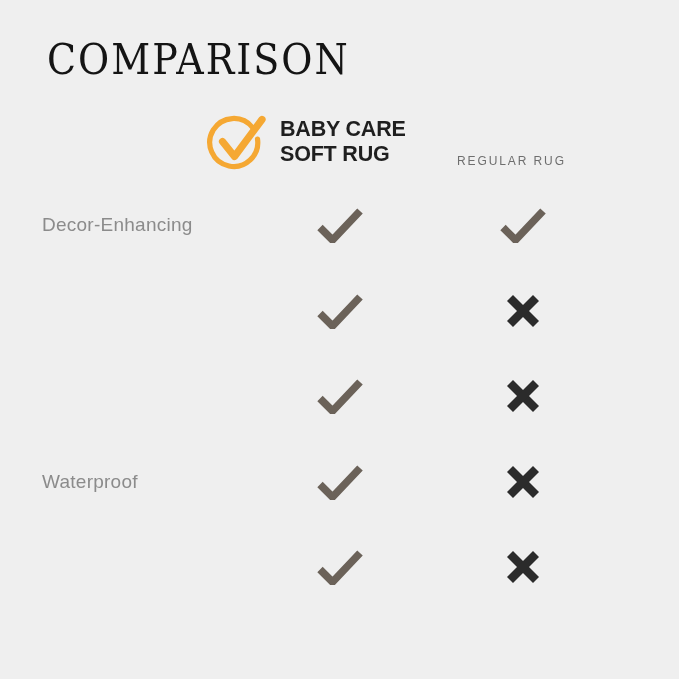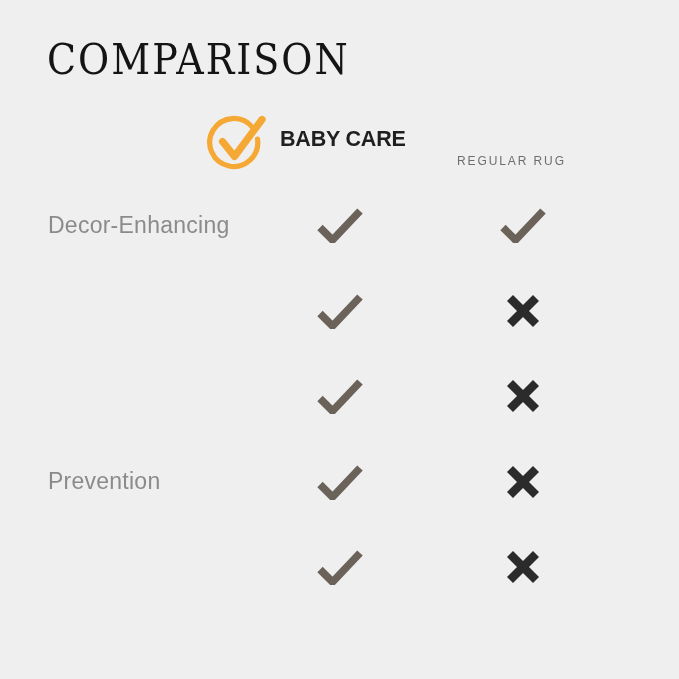--- a/index.html
+++ b/index.html
@@ -94,27 +94,27 @@
   
   .row {
     position: absolute;
     left: 0;
     width: 679px;
     height: 56px;
   }
 
   .row-label {
     position: absolute;
-    left: 48px;
+    left: 42px;
     top: 0;
     height: 56px;
     display: flex;
     align-items: center;
     font-family: "Liberation Sans", sans-serif;
-    font-size: 23px;
+    font-size: 19px;
     font-weight: 400;
     letter-spacing: 0.25px;
     color: #8b8b8b;
     white-space: nowrap;
   }
 
   .cell {
     position: absolute;
     top: 0;
     height: 56px;
@@ -138,20 +138,21 @@
 
   <div id="header">
 
     <div id="brand-header">
       <svg id="brand-logo" viewBox="0 0 64 64">
         <path d="M47.5 17.5 A24 24 0 1 0 52.5 29" fill="none" stroke="#f5a833" stroke-width="5.2" stroke-linecap="round"></path>
         <path d="M17.5 31.5 L29.5 46.5 L57 9.5" fill="none" stroke="#f5a833" stroke-width="7.2" stroke-linecap="round" stroke-linejoin="round"></path>
       </svg>
       <div id="brand-text">
         <span class="bl line1">BABY CARE</span>
+        <span class="bl line2">SOFT RUG</span>
       </div>
     </div>
 
     <div id="regular-header">REGULAR RUG</div>
   </div>
 
   <div id="rows">
       <div class="row" style="top: 197px;">
         <div class="row-label">Decor-Enhancing</div>
         <div class="cell col1">
@@ -185,21 +186,21 @@
           </svg>
         </div>
         <div class="cell col2">
           <svg viewBox="0 0 36 36" class="mark-cross">
             <path d="M5 5 L31 31" fill="none" stroke="#2b2b2b" stroke-width="8.4" stroke-linecap="butt"></path>
             <path d="M31 5 L5 31" fill="none" stroke="#2b2b2b" stroke-width="8.4" stroke-linecap="butt"></path>
           </svg>
         </div>
       </div>
       <div class="row" style="top: 453.5px;">
-        <div class="row-label">Prevention</div>
+        <div class="row-label">Waterproof</div>
         <div class="cell col1">
           <svg viewBox="0 0 46 36" class="mark-check">
             <path d="M3 20.5 L15.5 33 L43 4" fill="none" stroke="#6b6259" stroke-width="7.6" stroke-linecap="butt" stroke-linejoin="miter"></path>
           </svg>
         </div>
         <div class="cell col2">
           <svg viewBox="0 0 36 36" class="mark-cross">
             <path d="M5 5 L31 31" fill="none" stroke="#2b2b2b" stroke-width="8.4" stroke-linecap="butt"></path>
             <path d="M31 5 L5 31" fill="none" stroke="#2b2b2b" stroke-width="8.4" stroke-linecap="butt"></path>
           </svg>

